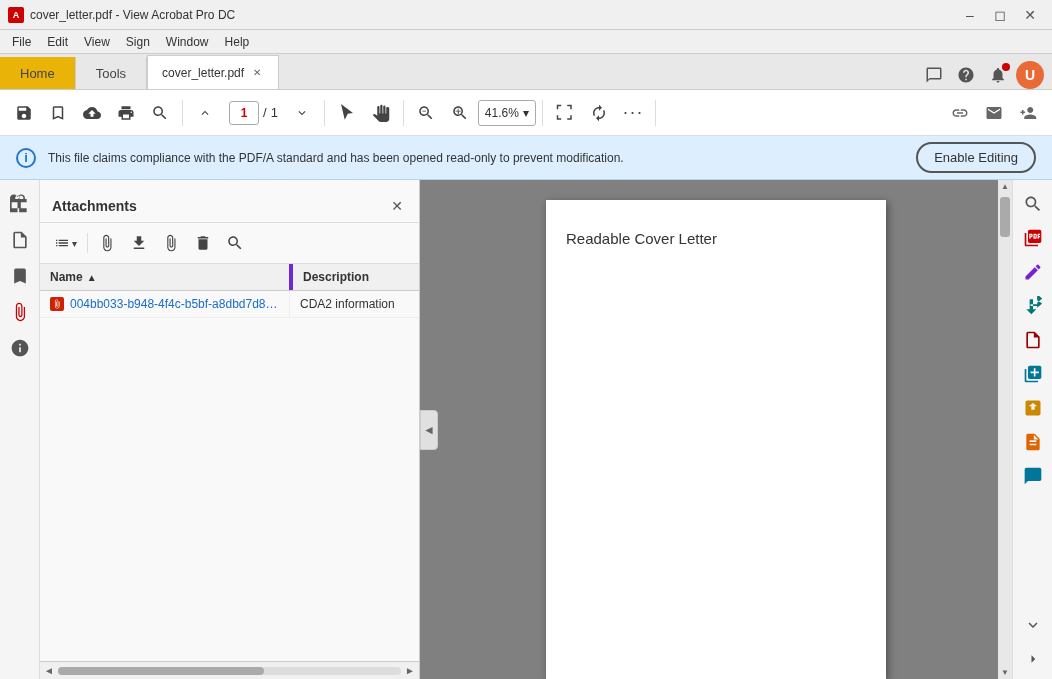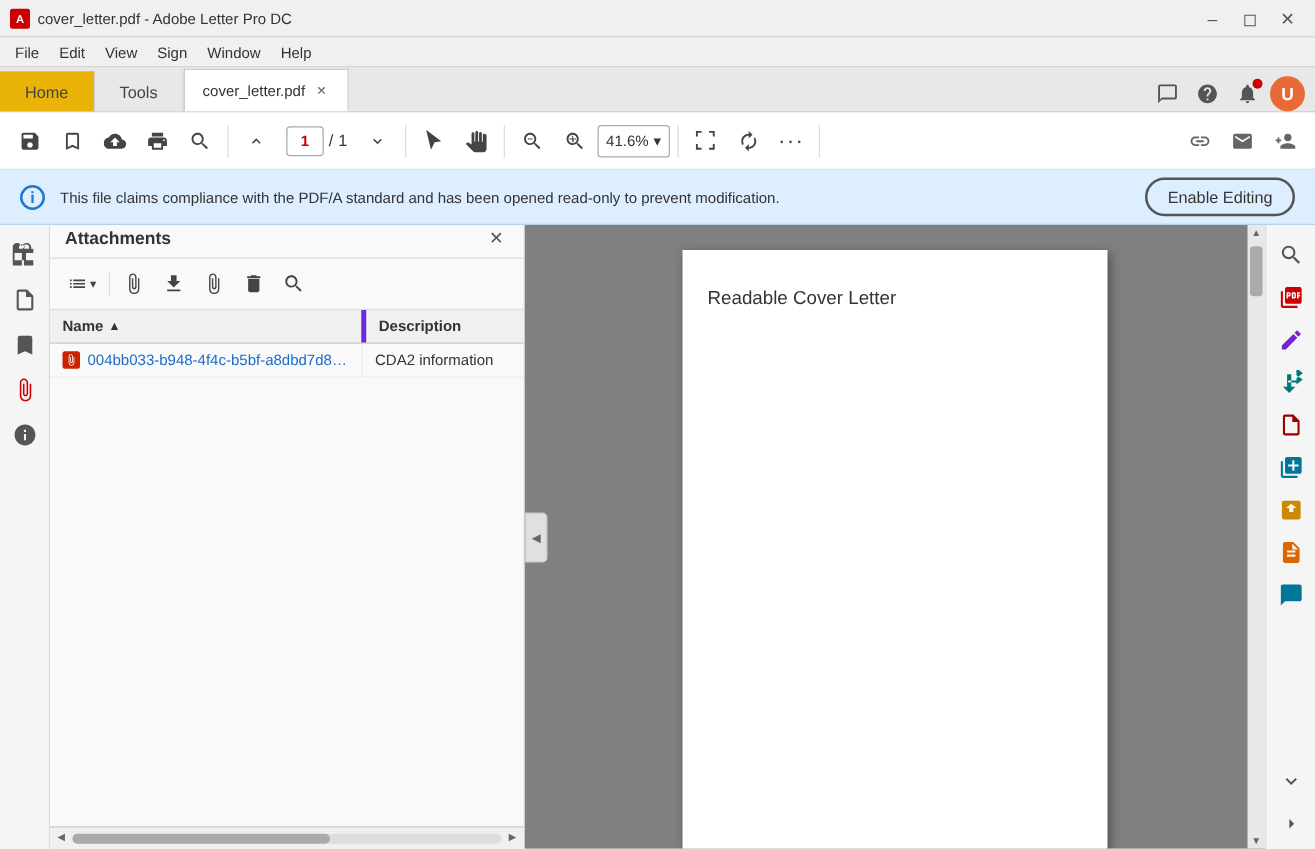--- a/index.html
+++ b/index.html
@@ -232,21 +232,21 @@
       width: 380px;
       background: #f9f9f9;
       border-right: 1px solid #ccc;
       display: flex;
       flex-direction: column;
     }
     .panel-header {
       display: flex;
       align-items: center;
       justify-content: space-between;
-      padding: 0 12px 6px;
+      padding: 16px 12px 6px;
       border-bottom: 1px solid #ddd;
     }
     .panel-title {
       font-size: 14px; font-weight: 600; color: #333;
     }
     .panel-close {
       width: 20px; height: 20px;
       display: flex; align-items: center; justify-content: center;
       cursor: pointer; color: #555; font-size: 14px;
       border-radius: 3px;
@@ -417,21 +417,21 @@
     }
     .vscroll-arrow { font-size: 8px; color: #666; cursor: pointer; padding: 2px 0; }
     .vscroll-track { flex: 1; width: 10px; position: relative; }
     .vscroll-thumb { width: 10px; height: 40px; background: #aaa; border-radius: 3px; position: absolute; top: 4px; }
   </style>
 </head>
 <body>
 
 <div class="title-bar">
   <div class="title-bar-icon">A</div>
-  <span class="title-bar-text">cover_letter.pdf - Adobe Letter Pro DC</span>
+  <span class="title-bar-text">cover_letter.pdf - View Acrobat Pro DC</span>
   <div class="title-bar-controls">
     <button class="title-btn">–</button>
     <button class="title-btn">◻</button>
     <button class="title-btn close">✕</button>
   </div>
 </div>
 
 <div class="menu-bar">
   <div class="menu-item">File</div>
   <div class="menu-item">Edit</div>

